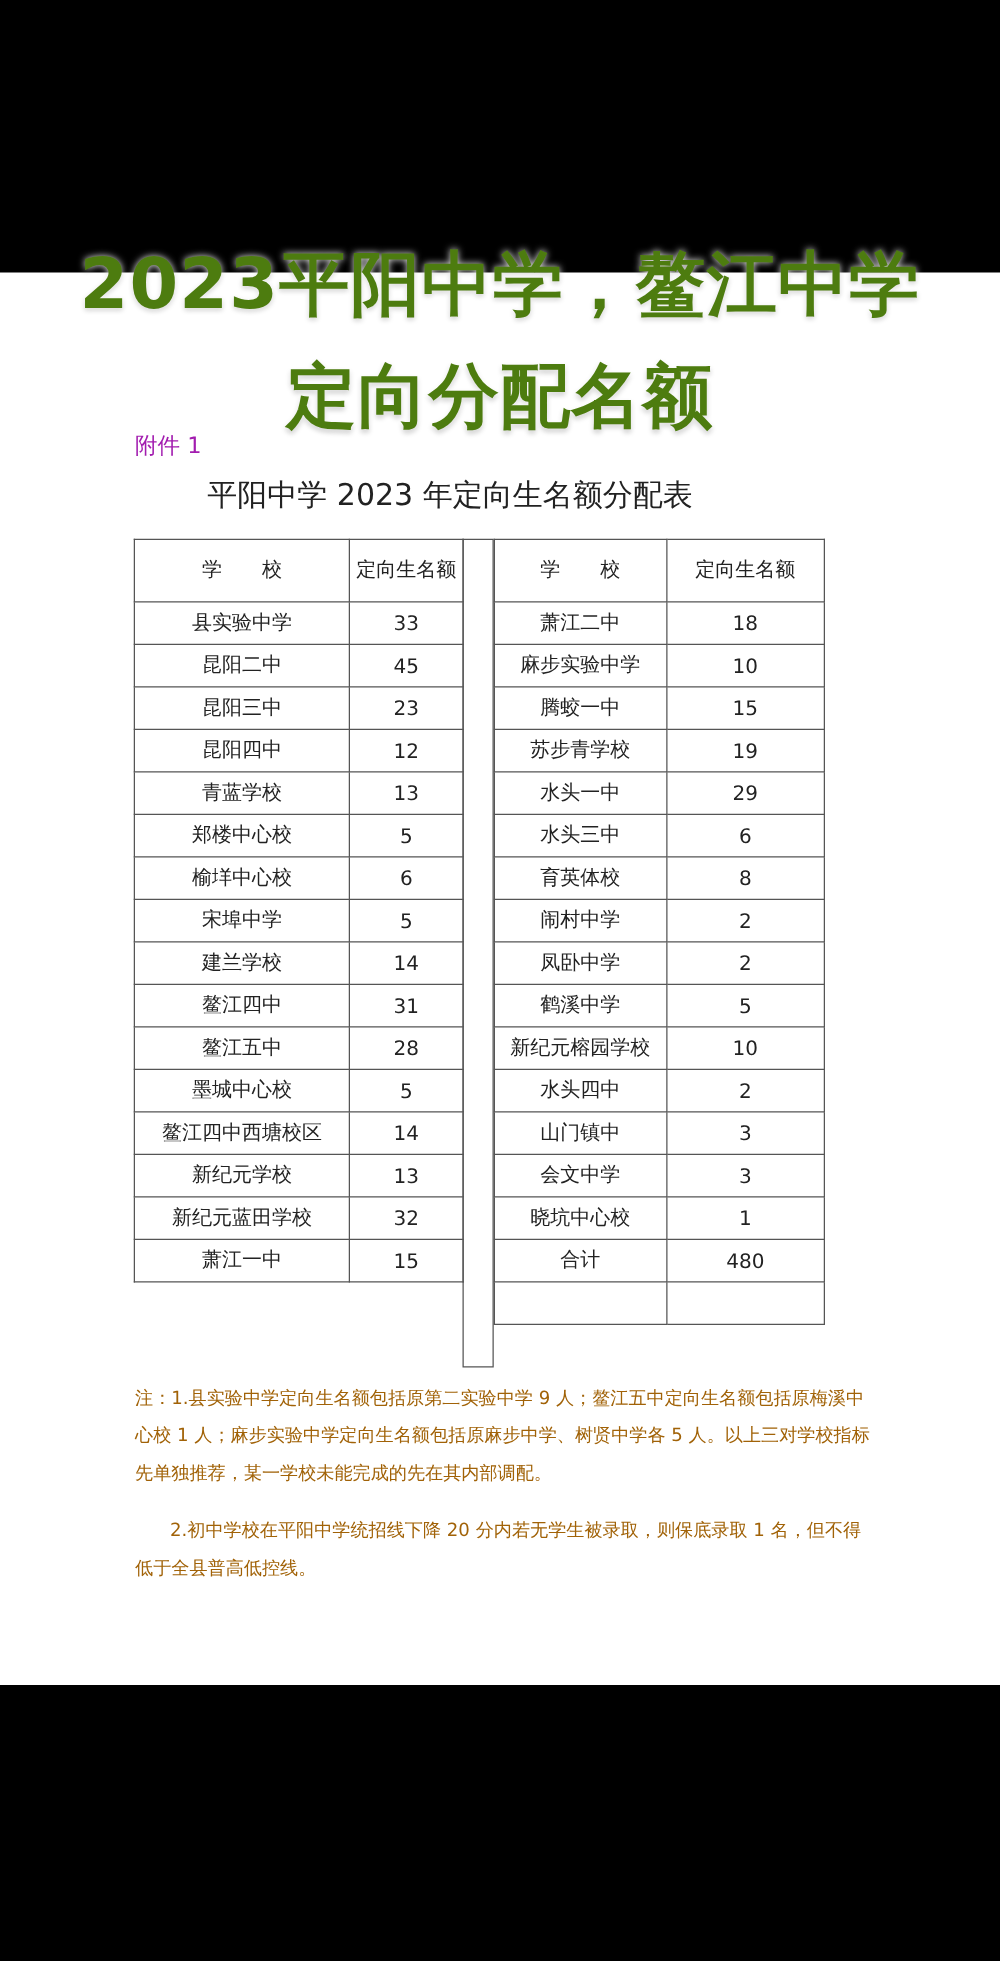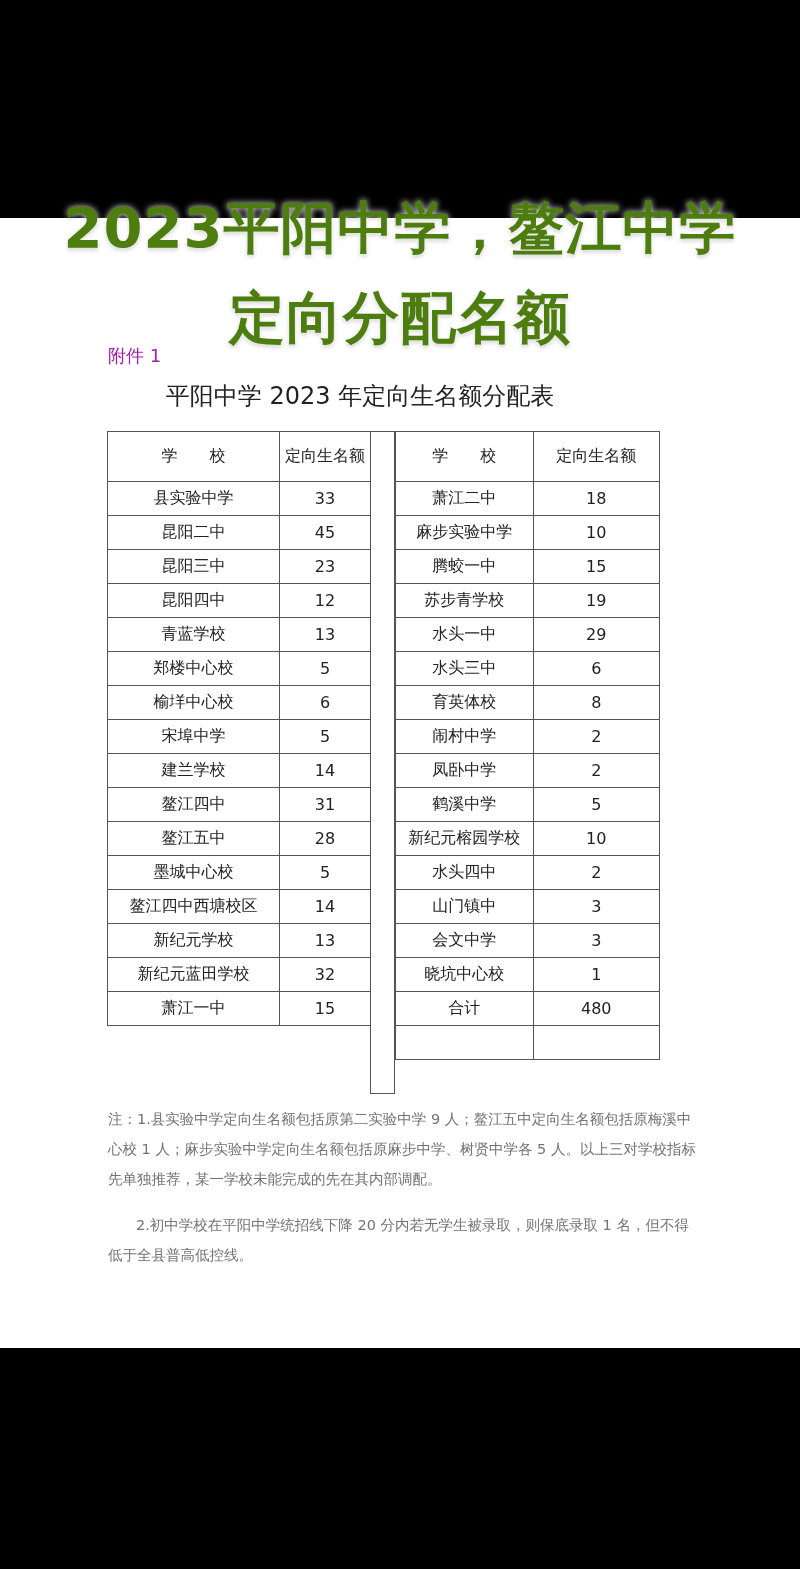--- a/index.html
+++ b/index.html
@@ -33,21 +33,21 @@
   .col-num { width: 90px; }
   .col-name-r { width: 137px; }
   .col-num-r { width: 126px; }
   .left-table { left: 0; }
   .right-table { left: 288px; }
   .gap {
     position: absolute; left: 263px; top: 0; width: 25px; height: 663px;
     border-left: 1.3px solid #555; border-right: 1.3px solid #555; border-top: 1.3px solid #555; border-bottom: 1.3px solid #555;
     box-sizing: border-box;
   }
-  .notes { position: absolute; left: 108px; top: 1104px; width: 592px; font-size: 14.5px; line-height: 30px; color: #737373; }
+  .notes { position: absolute; left: 108px; top: 1104px; width: 592px; font-size: 14.5px; line-height: 30px; color: #a16207; }
   .notes p { margin: 0; }
   .notes .n2 { text-indent: 28px; margin-top: 16px; }
 </style>
 </head>
 <body>
 
 <div class="black-top"></div>
 
 <div class="attachment">附件 1</div>
 <div class="doc-title">平阳中学 2023 年定向生名额分配表</div>

